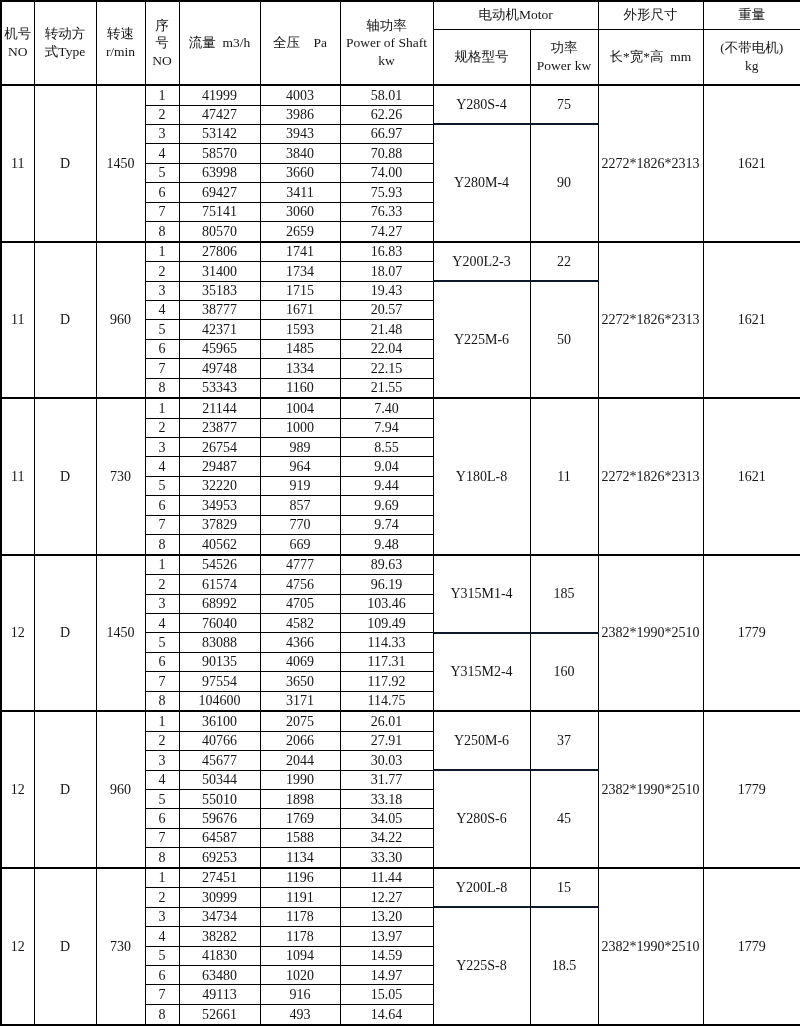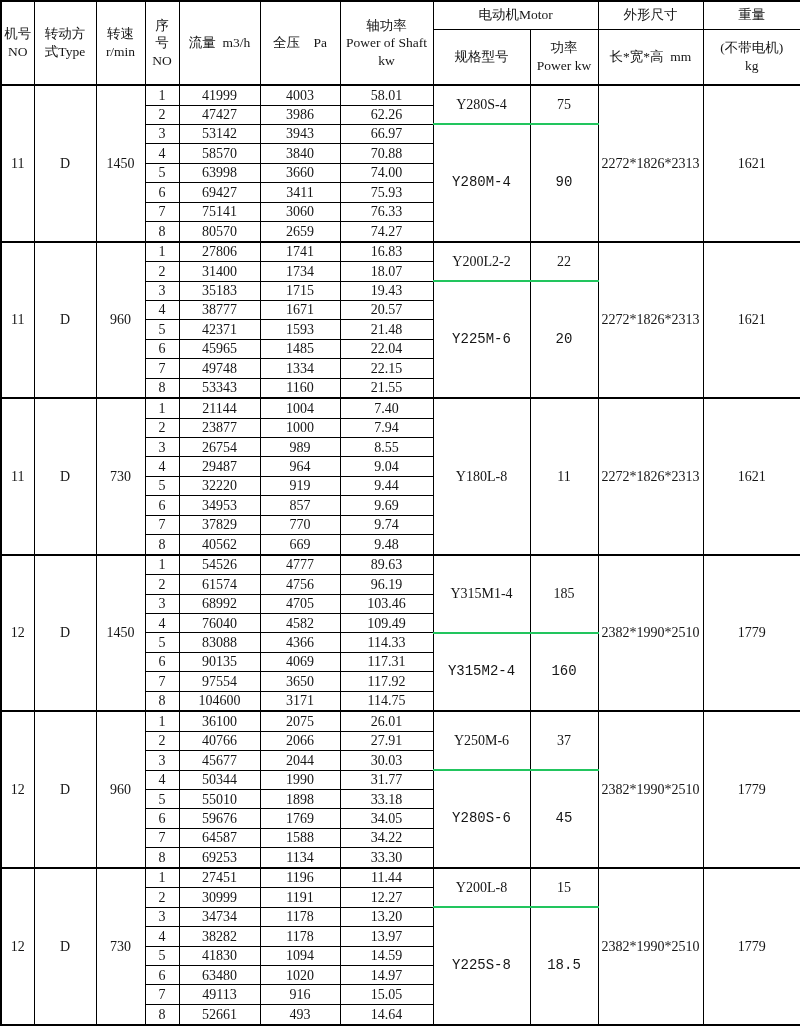--- a/index.html
+++ b/index.html
@@ -29,21 +29,21 @@
     font-size: 13.5px;
     line-height: 1.3;
   }
   tr.hrow-a { height: 28px; }
   tr.hrow-b { height: 56px; }
   tbody td {
     font-size: 14px;
     line-height: 1.1;
   }
   tr.group-start td { border-top: 2px solid #000; }
-  td.motor-split { border-top: 2px solid #22c55e; font-family: Liberation Mono, monospace; }
+  td.motor-split { border-top: 2px solid #0f172a; }
 </style>
 </head>
 <body>
 
 <table class="spec">
   <colgroup>
     <col style="width:33px">
       <col style="width:62px">
       <col style="width:49px">
     <col style="width:34px">
@@ -143,38 +143,38 @@
         <td>74.27</td>
       </tr>
       <tr class="body-row group-start">
         <td rowspan="8">11</td>
         <td rowspan="8">D</td>
         <td rowspan="8">960</td>
         <td>1</td>
         <td>27806</td>
         <td>1741</td>
         <td>16.83</td>
-        <td rowspan="2">Y200L2-2</td>
+        <td rowspan="2">Y200L2-3</td>
         <td rowspan="2">22</td>
         <td rowspan="8">2272*1826*2313</td>
         <td rowspan="8">1621</td>
       </tr>
       <tr class="body-row">
         <td>2</td>
         <td>31400</td>
         <td>1734</td>
         <td>18.07</td>
       </tr>
       <tr class="body-row">
         <td>3</td>
         <td>35183</td>
         <td>1715</td>
         <td>19.43</td>
         <td rowspan="6" class="motor-split">Y225M-6</td>
-        <td rowspan="6" class="motor-split">20</td>
+        <td rowspan="6" class="motor-split">50</td>
       </tr>
       <tr class="body-row">
         <td>4</td>
         <td>38777</td>
         <td>1671</td>
         <td>20.57</td>
       </tr>
       <tr class="body-row">
         <td>5</td>
         <td>42371</td>

